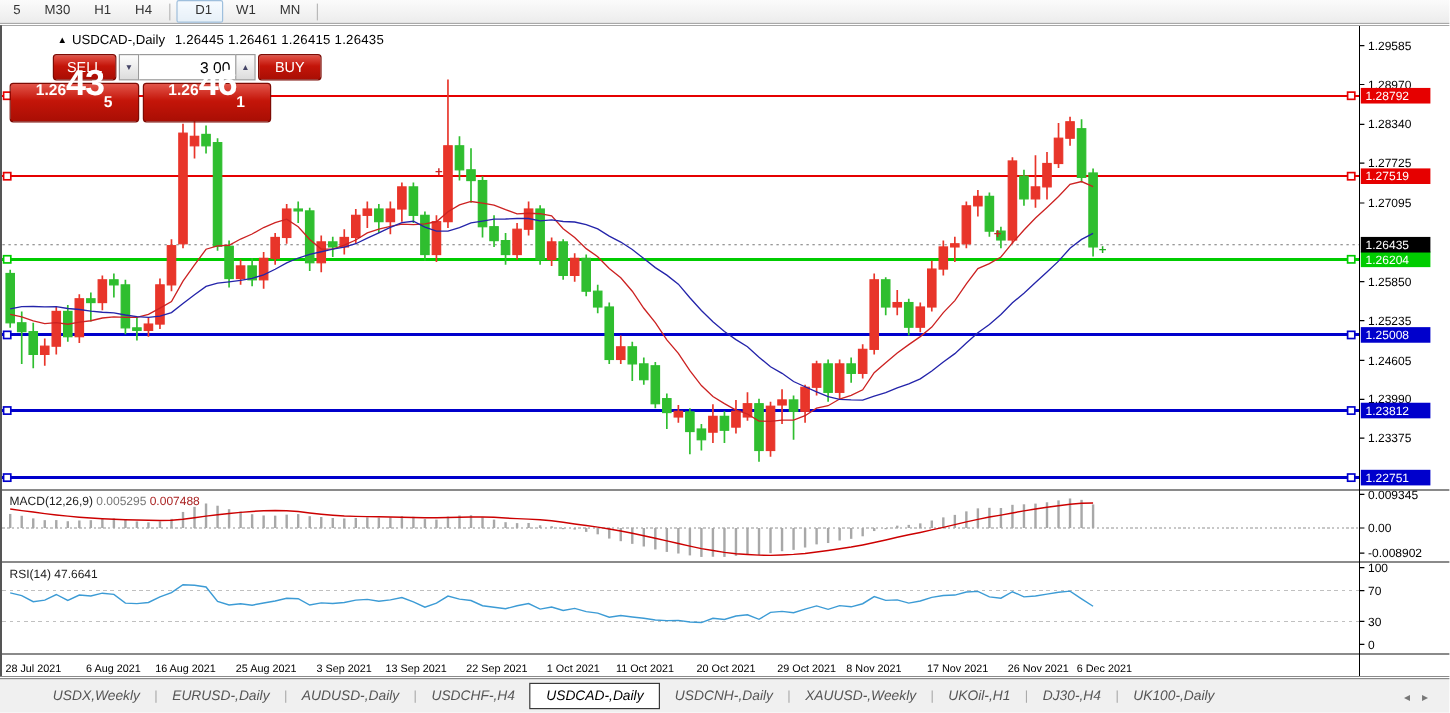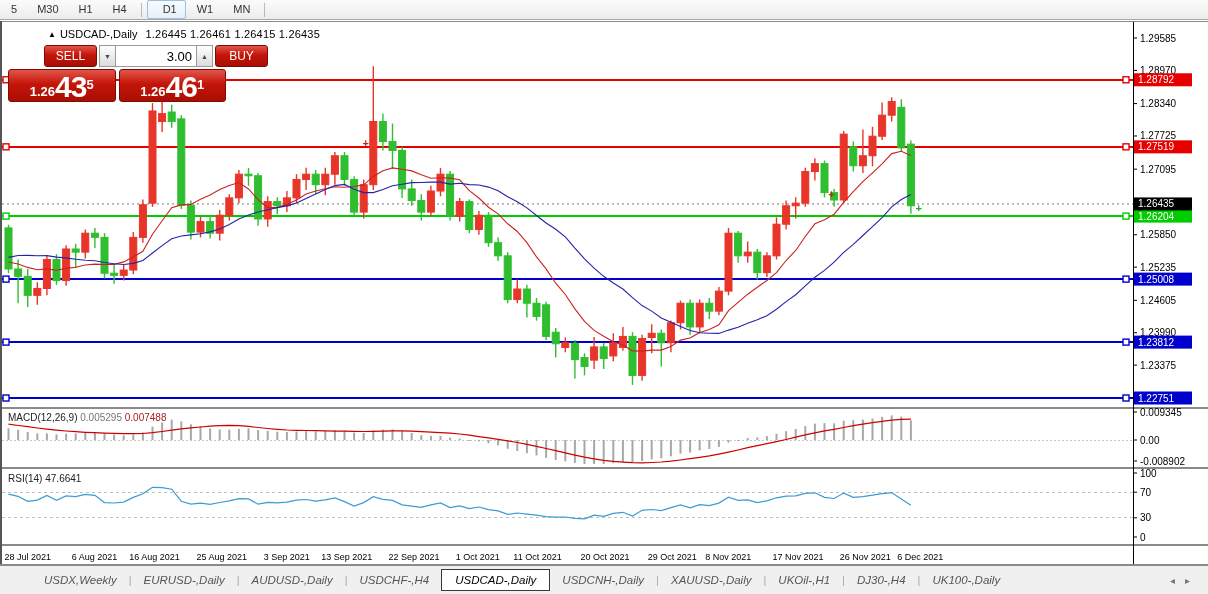--- a/index.html
+++ b/index.html
@@ -27,21 +27,21 @@
            color:#fff;font-size:12px;border-radius:3px;cursor:pointer;}
   .tp-sell,.tp-buy{flex:0 0 53px;}
   .tp-spin{flex:1;display:flex;margin:0 2px;}
   .spin-btn{width:17px;background:linear-gradient(#fdfdfd,#dcdcdc);border:1px solid #9a9a9a;
             font-size:7px;color:#446;padding:0;cursor:pointer;}
   .tp-vol{width:72px;flex:1;border:1px solid #9a9a9a;border-left:none;border-right:none;
           text-align:right;font-size:13px;padding:0 4px;color:#000;outline:none;}
   .tp-prices{display:flex;margin-top:2px;height:33px;}
   .bigprice{flex:1;background:linear-gradient(#e2554a,#c41509 45%,#a90e04);
             border:1px solid #7d0b04;border-radius:3px;color:#fff;
-            display:flex;align-items:flex-end;justify-content:center;padding-bottom:0;cursor:pointer;}
+            display:flex;align-items:flex-end;justify-content:center;padding-bottom:17px;cursor:pointer;}
   .bigprice+.bigprice{margin-left:3px;}
   .bp-prefix{font-size:13px;font-weight:bold;line-height:19px;}
   .bp-big{font-size:30px;font-weight:bold;line-height:28px;letter-spacing:-1px;}
   .bp-sup{font-size:13px;font-weight:bold;line-height:30px;align-self:flex-start;}
   
   .tabbar{position:absolute;left:0;top:565px;width:1208px;height:29px;background:#f0f0f0;
           border-top:1px solid #8a8a8a;display:flex;align-items:center;padding-left:32px;
           box-sizing:border-box;}
   .tab{font-size:11.5px;color:#555;padding:4px 12px;white-space:nowrap;cursor:pointer;font-style:italic;}
   .tab.active{background:#fff;border:1px solid #3a3a3a;color:#000;padding:4px 13px;}
@@ -525,21 +525,21 @@
   <div class="tab">USDX,Weekly</div>
       <span class="tabsep">|</span>
       <div class="tab">EURUSD-,Daily</div>
       <span class="tabsep">|</span>
       <div class="tab">AUDUSD-,Daily</div>
       <span class="tabsep">|</span>
       <div class="tab">USDCHF-,H4</div>
       <div class="tab active">USDCAD-,Daily</div>
       <div class="tab">USDCNH-,Daily</div>
       <span class="tabsep">|</span>
-      <div class="tab">XAUUSD-,Daily</div>
+      <div class="tab">XAUUSD-,Weekly</div>
       <span class="tabsep">|</span>
       <div class="tab">UKOil-,H1</div>
       <span class="tabsep">|</span>
       <div class="tab">DJ30-,H4</div>
       <span class="tabsep">|</span>
       <div class="tab">UK100-,Daily</div>
     </div>
 
 </div>
 

